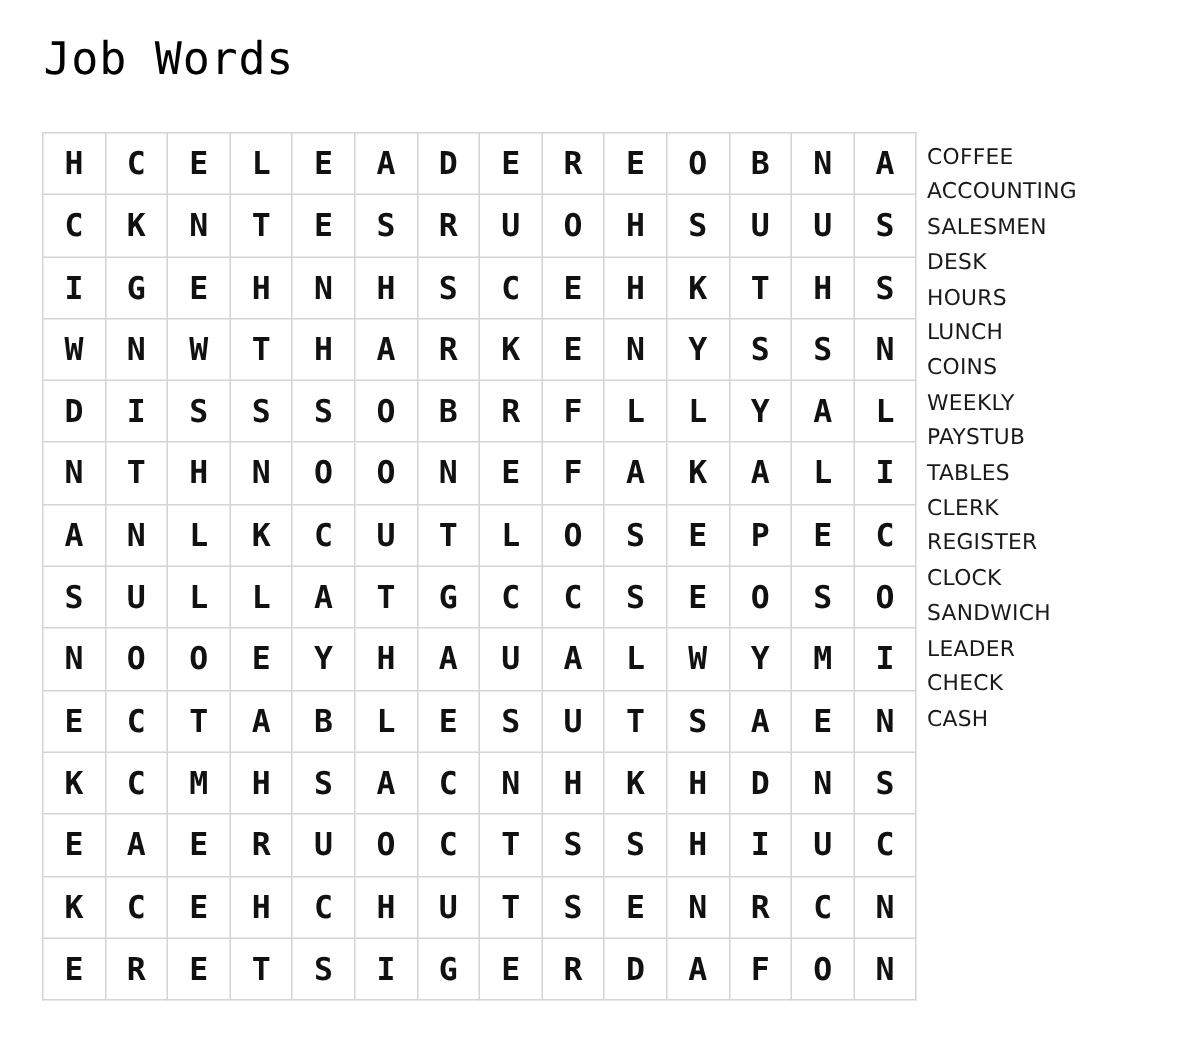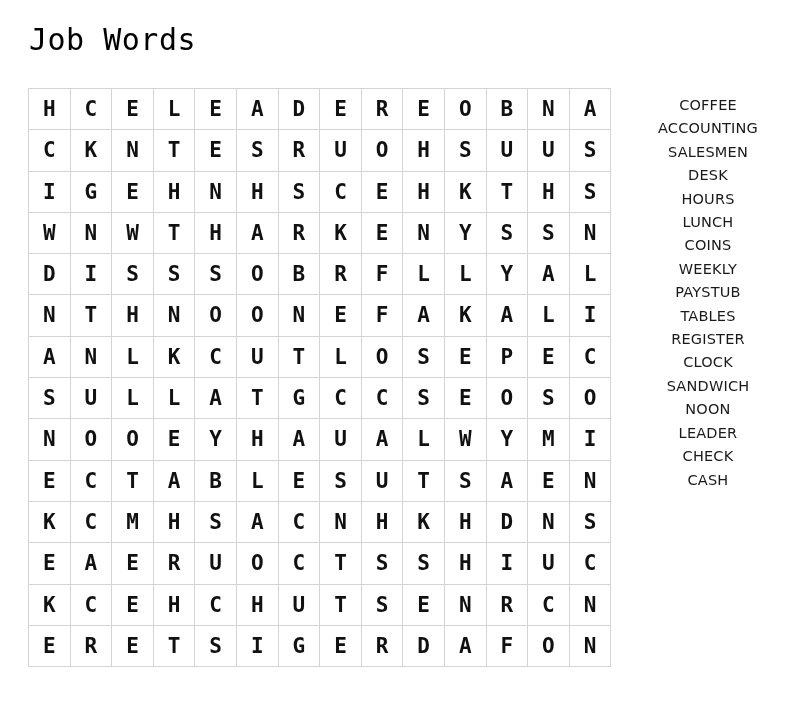--- a/index.html
+++ b/index.html
@@ -47,24 +47,23 @@
     font-family: "DejaVu Sans Mono", "Liberation Mono", monospace;
     font-weight: bold;
     font-size: 21px;
     color: #111111;
     background: #ffffff;
     line-height: 40.3px;
   }
 
   #word-list {
     position: absolute;
-    left: 638px;
+    left: 618px;
     top: 94px;
     width: 140px;
-    text-align: center;
   }
   #word-list .word {
     font-family: "DejaVu Sans", "Liberation Sans", sans-serif;
     font-size: 14.5px;
     line-height: 23.4px;
     color: #1a1a1a;
     letter-spacing: 0.2px;
     white-space: nowrap;
   }
 </style>
@@ -308,20 +307,20 @@
     <div class="word">COFFEE</div>
     <div class="word">ACCOUNTING</div>
     <div class="word">SALESMEN</div>
     <div class="word">DESK</div>
     <div class="word">HOURS</div>
     <div class="word">LUNCH</div>
     <div class="word">COINS</div>
     <div class="word">WEEKLY</div>
     <div class="word">PAYSTUB</div>
     <div class="word">TABLES</div>
+    <div class="word">CLERK</div>
     <div class="word">REGISTER</div>
     <div class="word">CLOCK</div>
     <div class="word">SANDWICH</div>
-    <div class="word">NOON</div>
     <div class="word">LEADER</div>
     <div class="word">CHECK</div>
     <div class="word">CASH</div>
   </div>
 
 </body></html>

